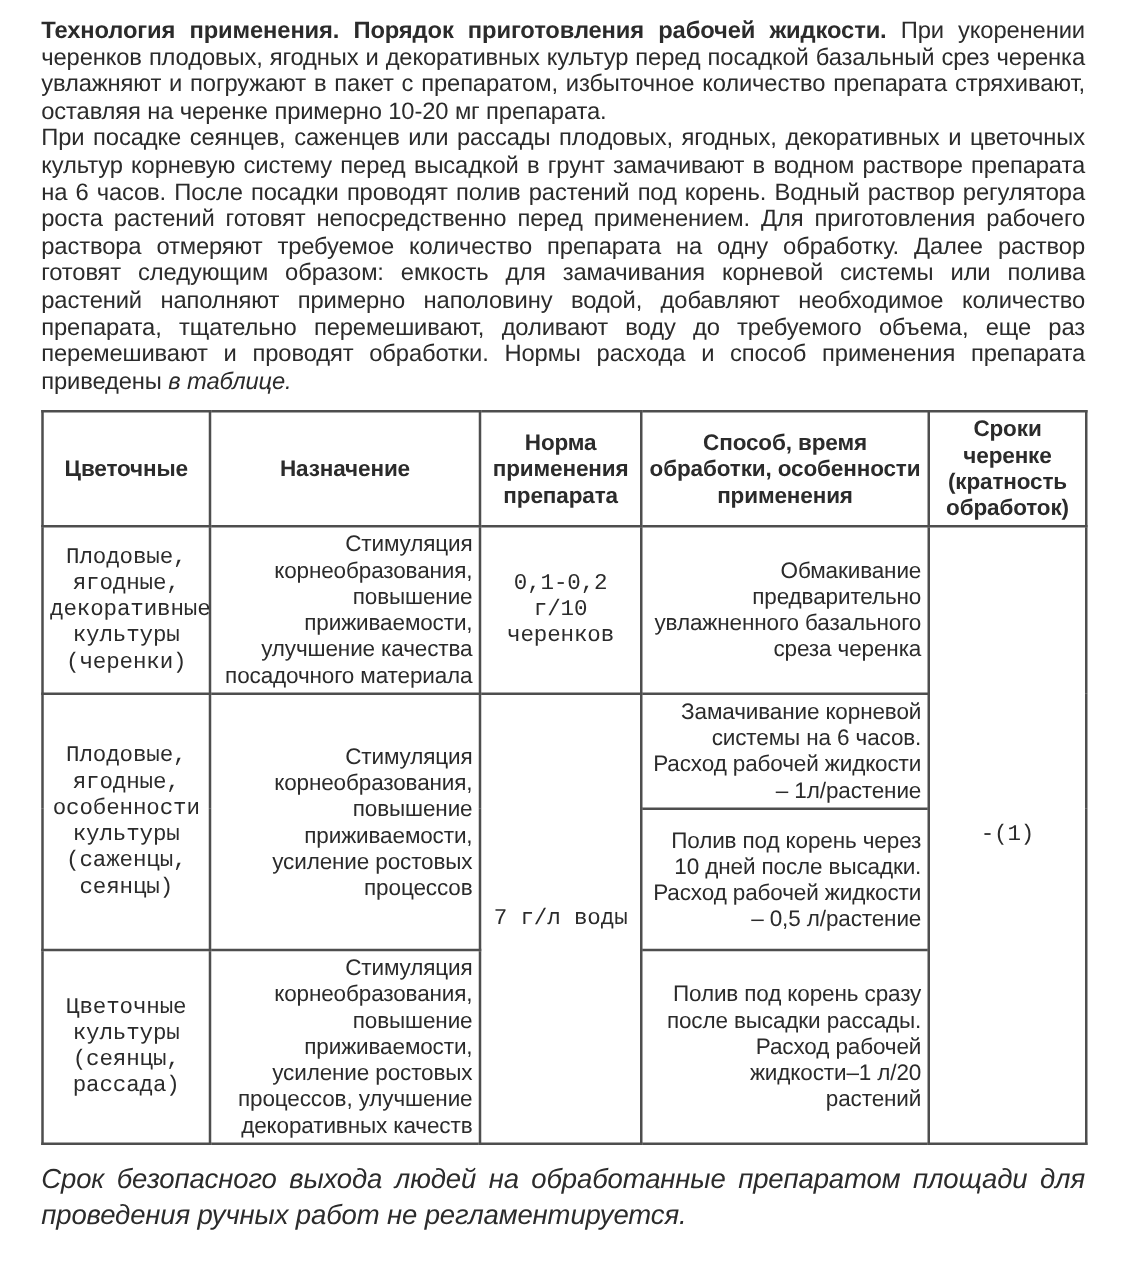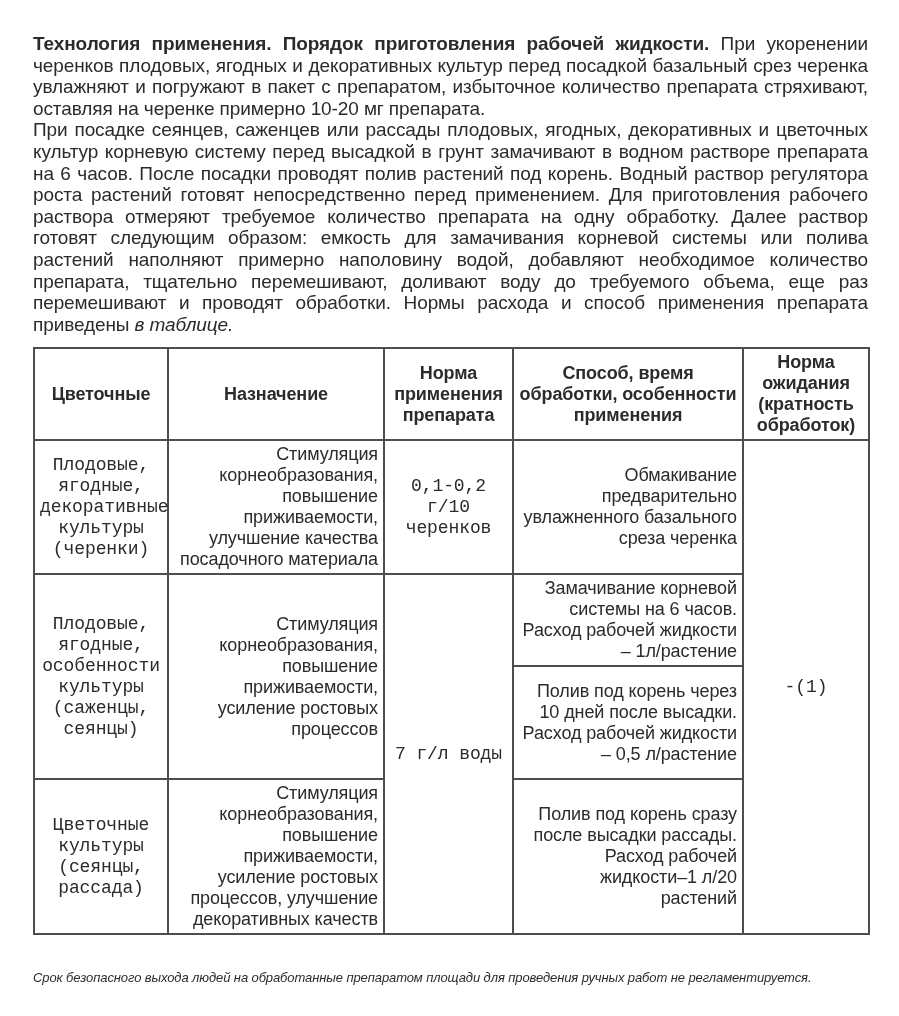--- a/index.html
+++ b/index.html
@@ -4,21 +4,21 @@
 <style>
   * { box-sizing: border-box; margin: 0; padding: 0; }
   html, body { background: #ffffff; }
   body {
     width: 899px;
     height: 1016px;
     font-family: "Liberation Sans", "DejaVu Sans", sans-serif;
     color: #2b2b2b;
     overflow: hidden;
   }
-  .page { padding: 33px 31px 0 33px; }
+  .page { padding: 14px 31px 0 33px; }
   .para {
     font-size: 19px;
     line-height: 21.6px;
     text-align: justify;
     letter-spacing: -0.1px;
   }
   .b { font-weight: bold; }
   .i { font-style: italic; margin-top: 20px; }
   table.apptable {
     border-collapse: collapse;
@@ -44,22 +44,22 @@
   col.c2 { width: 216px; }
   col.c3 { width: 129px; }
   col.c4 { width: 230px; }
   col.c5 { width: 126px; }
   tr.h-head { height: 90px; }
   tr.h-r1 { height: 130px; }
   tr.h-r2a { height: 91px; }
   tr.h-r2b { height: 113px; }
   tr.h-r3  { height: 146px; }
   .footnote {
-    margin-top: 28px;
-    font-size: 13px;
+    margin-top: 12px;
+    font-size: 22px;
     line-height: 29px;
     font-style: italic;
     text-align: justify;
     letter-spacing: -0.1px;
   }
 </style>
 </head>
 <body>
 
 <div class="page">
@@ -81,21 +81,21 @@
         <col class="c3">
         <col class="c4">
         <col class="c5">
     </colgroup>
     <thead>
       <tr class="h-head">
         <th>Цветочные</th>
         <th>Назначение</th>
         <th>Норма применения препарата</th>
         <th>Способ, время обработки, особенности применения</th>
-        <th>Норма ожидания (кратность обработок)</th>
+        <th>Сроки черенке (кратность обработок)</th>
       </tr>
     </thead>
     <tbody>
       <tr class="h-r1">
         <td class="ctr">Плодовые, ягодные, декоративные культуры (черенки)</td>
         <td>Стимуляция корнеобразования, повышение приживаемости, улучшение качества посадочного материала</td>
         <td class="ctr">0,1-0,2 г/10 черенков</td>
         <td>Обмакивание предварительно увлажненного базального среза черенка</td>
         <td class="ctr" rowspan="4">-(1)</td>
       </tr>

